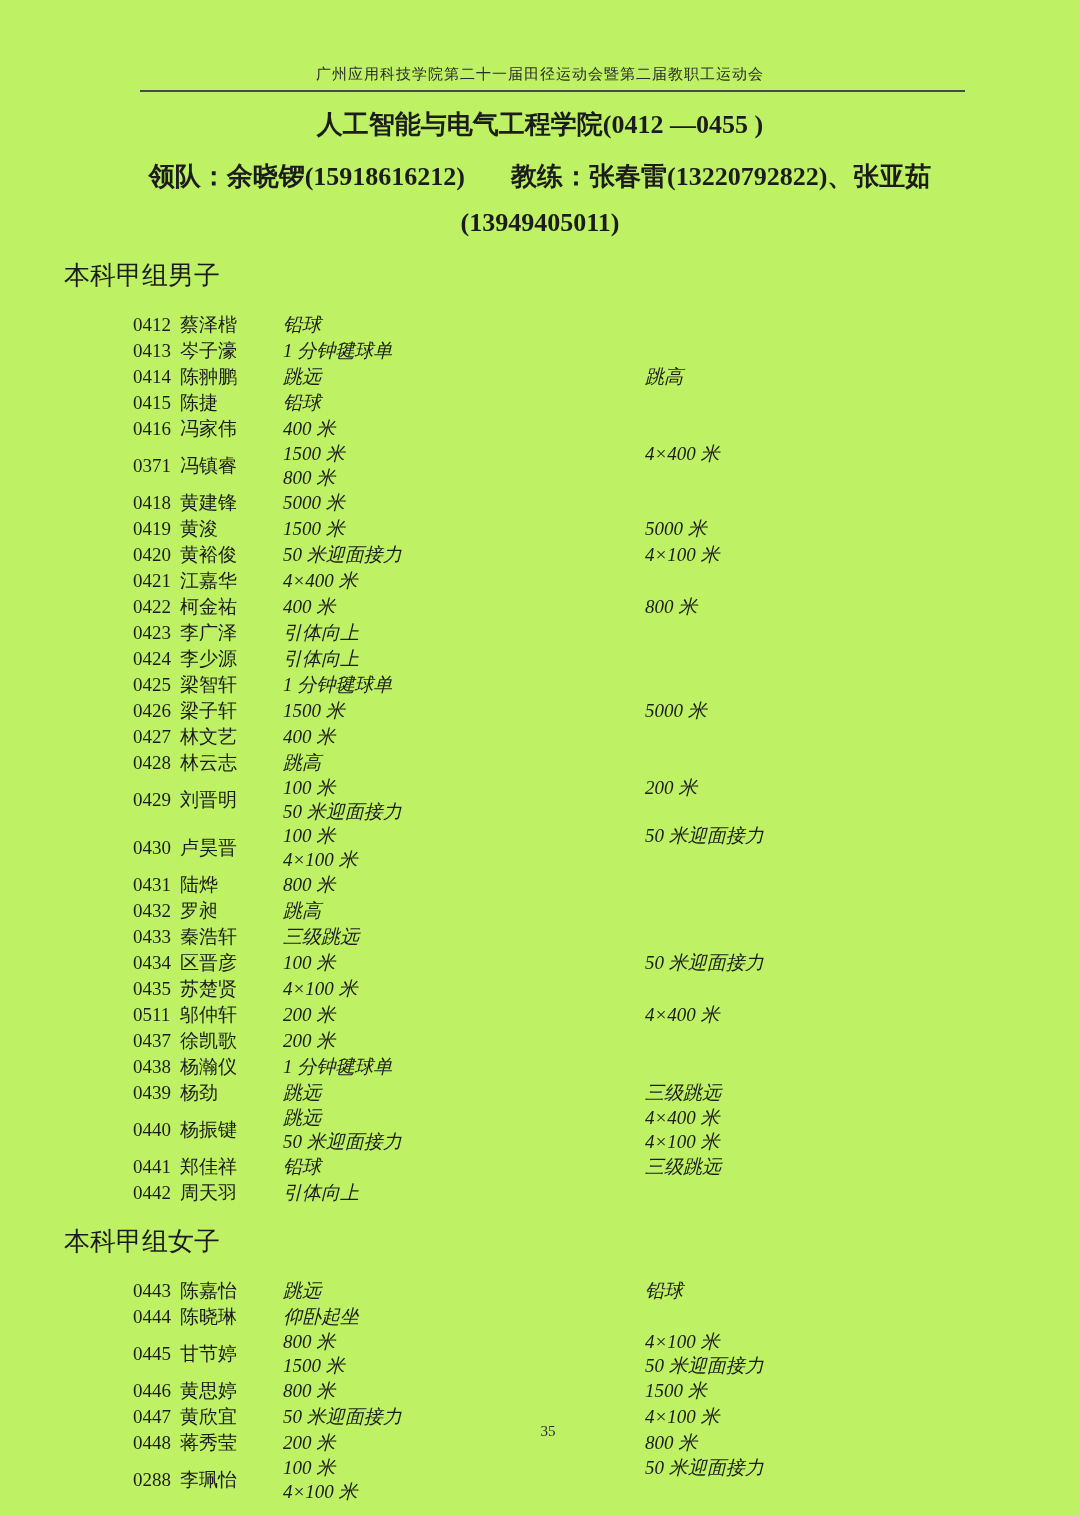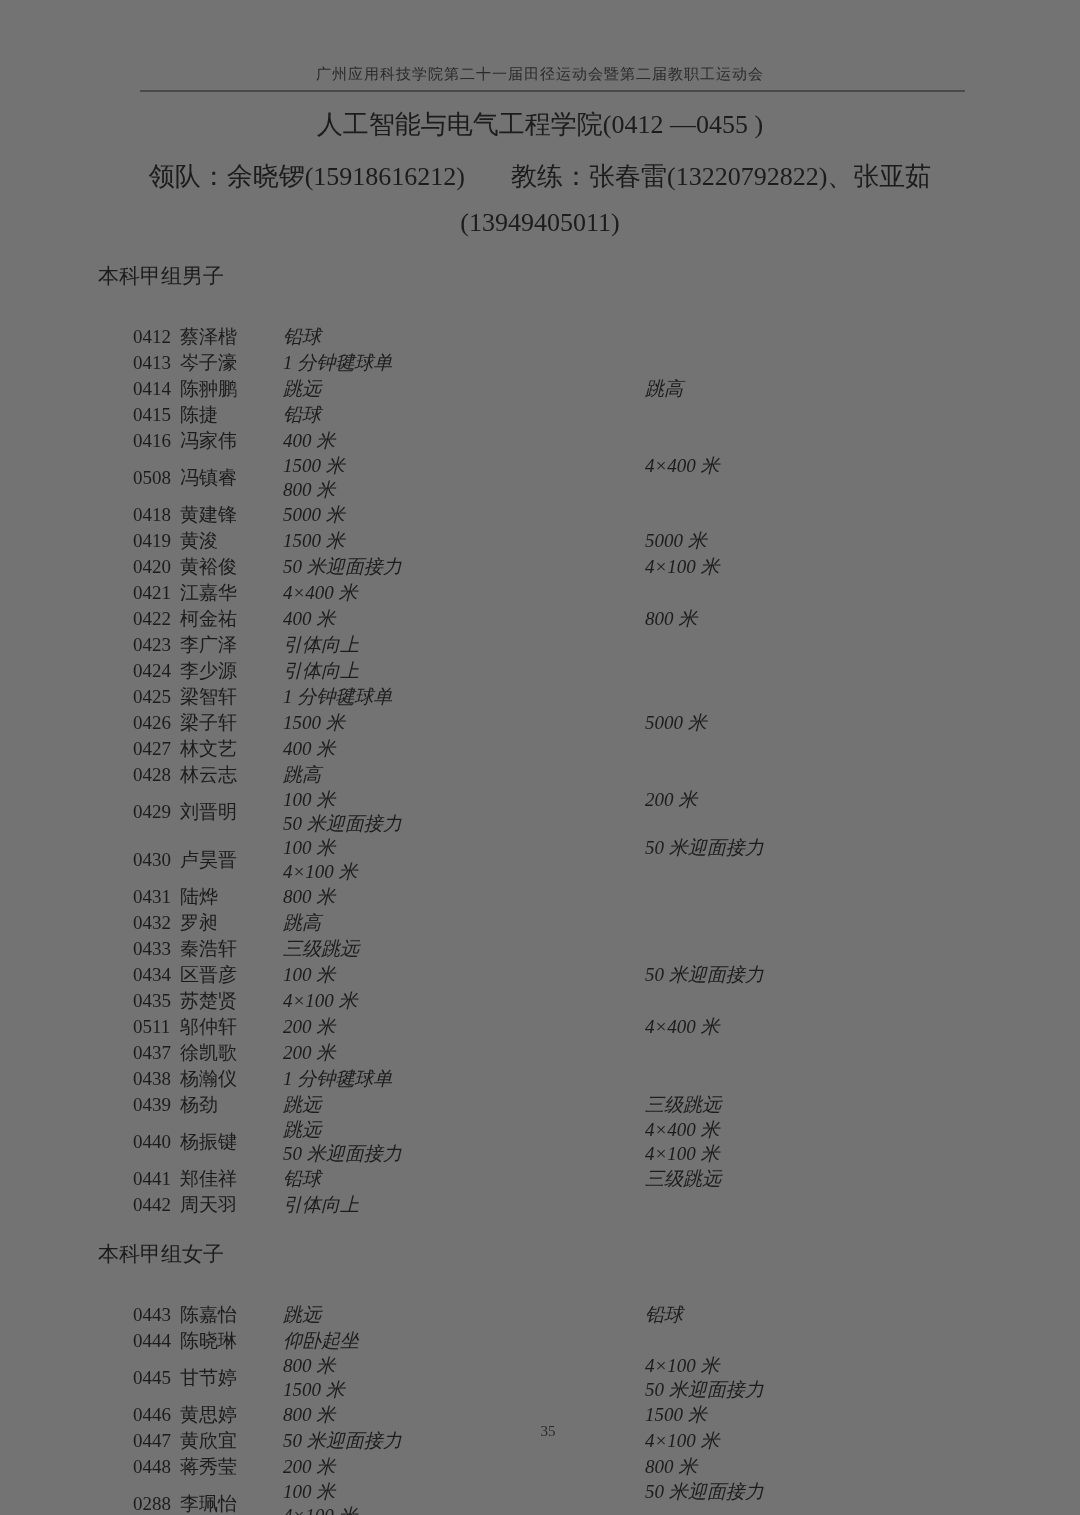--- a/index.html
+++ b/index.html
@@ -1,37 +1,37 @@
 <!DOCTYPE html>
 <html><head>
 <meta charset="utf-8">
 <style>
   html,body { margin:0; padding:0; background:#ffffff; }
   .page {
-    position:relative; width:1080px; height:1515px; background:#737373;
+    position:relative; width:1080px; height:1515px; background:#bef264;
     color:#1c1c1c; font-family:"Liberation Serif","DejaVu Serif",serif;
     overflow:hidden;
   }
   .running-header {
     padding-top:64px; text-align:center; font-size:15px; color:#2a2a2a;
     letter-spacing:1px; line-height:20px;
   }
   .header-rule {
     border:none; border-top:2px solid #4a4a4a; width:825px;
     margin:6px 0 0 140px; height:0;
   }
-  .title-block { text-align:center; font-weight:normal; }
+  .title-block { text-align:center; font-weight:bold; }
   .page-title { font-size:26px; line-height:34px; margin-top:16px; }
   .title-line2 { font-size:26px; line-height:34px; margin-top:18px; }
   .leader-span { margin-right:46px; }
   .title-line3 { font-size:26px; line-height:34px; margin-top:12px; }
   .section-title {
-    margin:24px 0 0 98px; font-size:21px; line-height:24px;
-  }
-  .rows { margin-top:36px; }
+    margin:24px 0 0 64px; font-size:26px; line-height:24px;
+  }
+  .rows { margin-top:24px; }
   .row {
     display:flex; align-items:center; margin-left:133px; font-size:19px;
   }
   .col-no { width:47px; }
   .col-name { width:103px; }
   .col-events { flex:1;font-style:italic; }
   .line { display:flex; height:24px; line-height:24px; }
   .ev-l { width:362px; }
   .ev-r { flex:1; }
   .footer {
@@ -101,21 +101,21 @@
           <div class="col-no">0416</div>
           <div class="col-name">冯家伟</div>
           <div class="col-events">
             <div class="line">
               <div class="ev-l">400 米</div>
               <div class="ev-r"></div>
             </div>
           </div>
         </div>
         <div class="row">
-          <div class="col-no">0508</div>
+          <div class="col-no">0371</div>
           <div class="col-name">冯镇睿</div>
           <div class="col-events">
             <div class="line">
               <div class="ev-l">1500 米</div>
               <div class="ev-r">4×400 米</div>
             </div>
             <div class="line">
               <div class="ev-l">800 米</div>
               <div class="ev-r"></div>
             </div>

